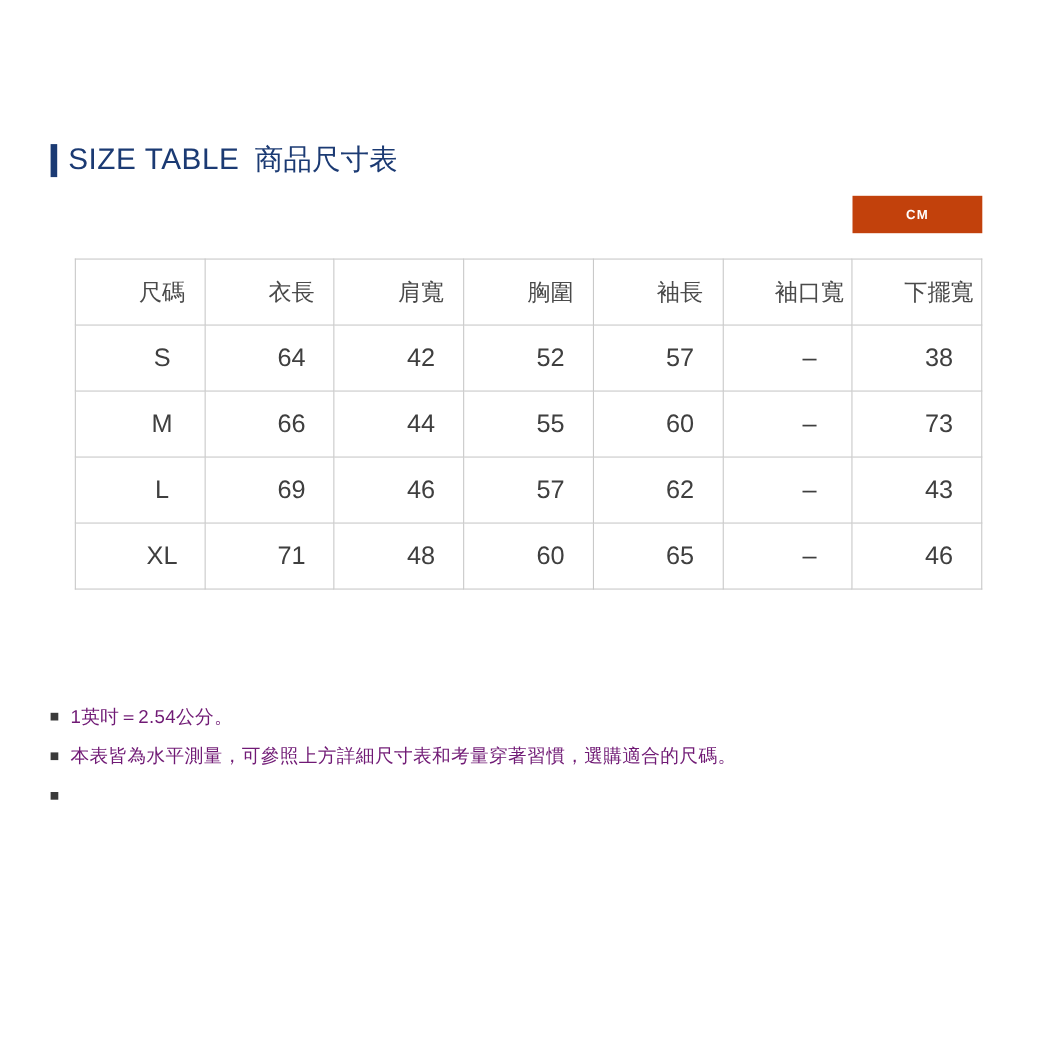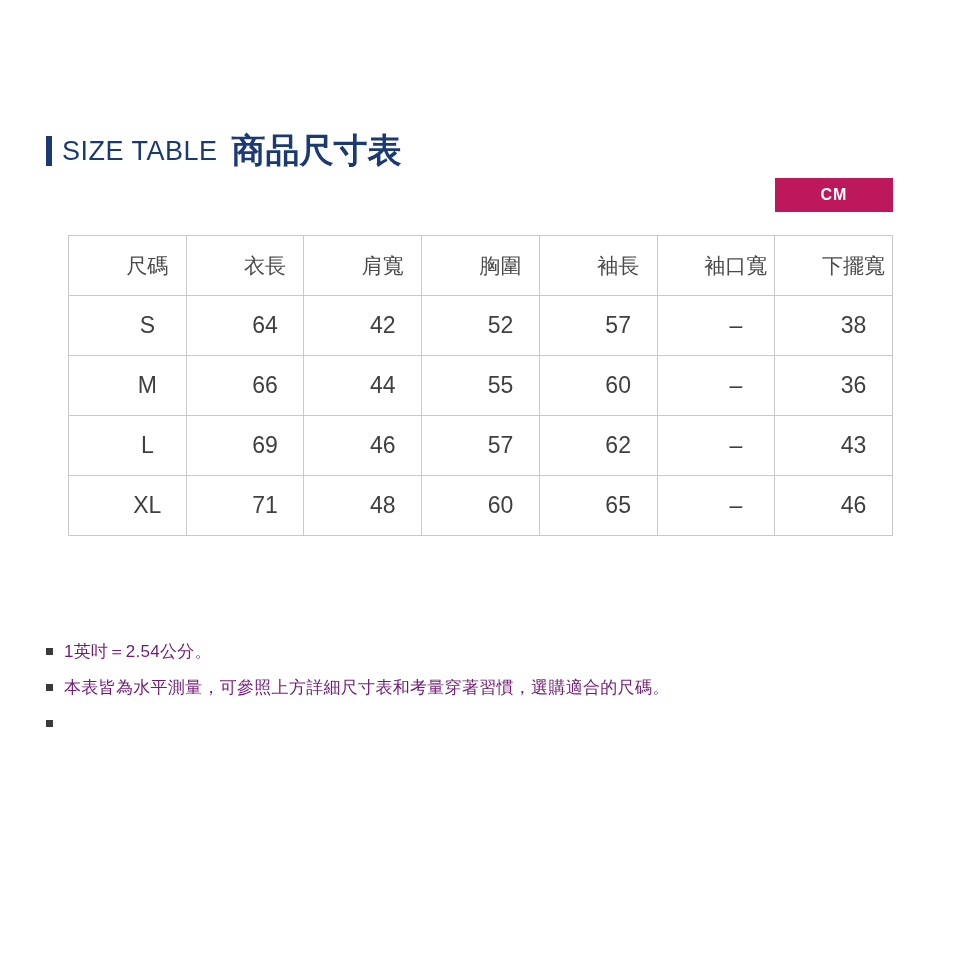--- a/index.html
+++ b/index.html
@@ -4,27 +4,27 @@
 <style>
   * { margin: 0; padding: 0; box-sizing: border-box; }
   html, body { width: 960px; height: 960px; background: #ffffff;
     font-family: "Liberation Sans", "DejaVu Sans", sans-serif; }
   .page { position: relative; width: 960px; height: 960px; background: #fff; }
 
   
   .title-row { position: absolute; left: 46px; top: 128px; display: flex; align-items: center; }
   .title-bar { width: 6px; height: 30px; background: #1b3a73; margin-right: 10px; }
   .title-en { font-size: 27px; font-weight: normal; color: #1b3a73; letter-spacing: 0.5px; }
-  .title-zh { font-size: 34px; font-weight: bold; color: #1b3a73; margin-left: 14px; }
+  .title-zh { font-size: 26px; font-weight: normal; color: #1b3a73; margin-left: 14px; }
 
   
   .badge-wrap { position: absolute; left: 68px; top: 178px; width: 825px;
     display: flex; justify-content: flex-end; }
-  .unit-badge { width: 118px; height: 34px; background: #be185d; color: #ffffff;
-    font-size: 16px; font-weight: bold; display: flex; align-items: center;
+  .unit-badge { width: 118px; height: 34px; background: #c2410c; color: #ffffff;
+    font-size: 12px; font-weight: bold; display: flex; align-items: center;
     justify-content: center; letter-spacing: 1px; }
 
   
   .size-table { position: absolute; left: 68px; top: 235px; width: 825px;
     border-collapse: collapse; table-layout: fixed; }
   .size-table th, .size-table td { border: 1px solid #c9c9c9; height: 60px;
     text-align: center; vertical-align: middle; background: #fff; padding-left: 40px; }
   .size-table th { font-size: 21px; font-weight: normal; color: #4a4a4a; }
   .size-table td { font-size: 23px; color: #3f3f3f; }
 
@@ -72,21 +72,21 @@
         <td>–</td>
         <td>38</td>
       </tr>
       <tr>
         <td>M</td>
         <td>66</td>
         <td>44</td>
         <td>55</td>
         <td>60</td>
         <td>–</td>
-        <td>36</td>
+        <td>73</td>
       </tr>
       <tr>
         <td>L</td>
         <td>69</td>
         <td>46</td>
         <td>57</td>
         <td>62</td>
         <td>–</td>
         <td>43</td>
       </tr>

